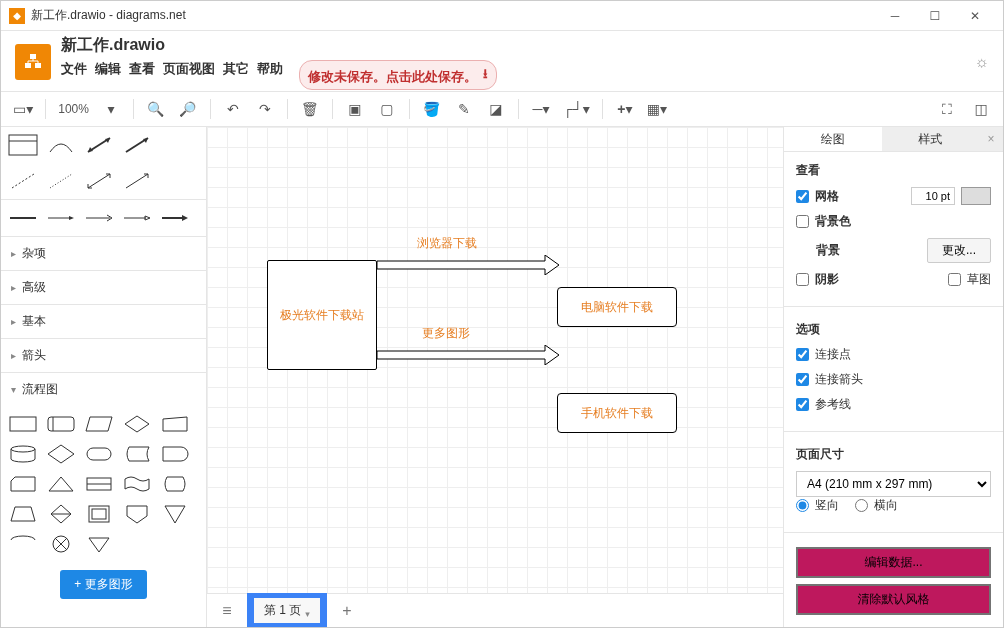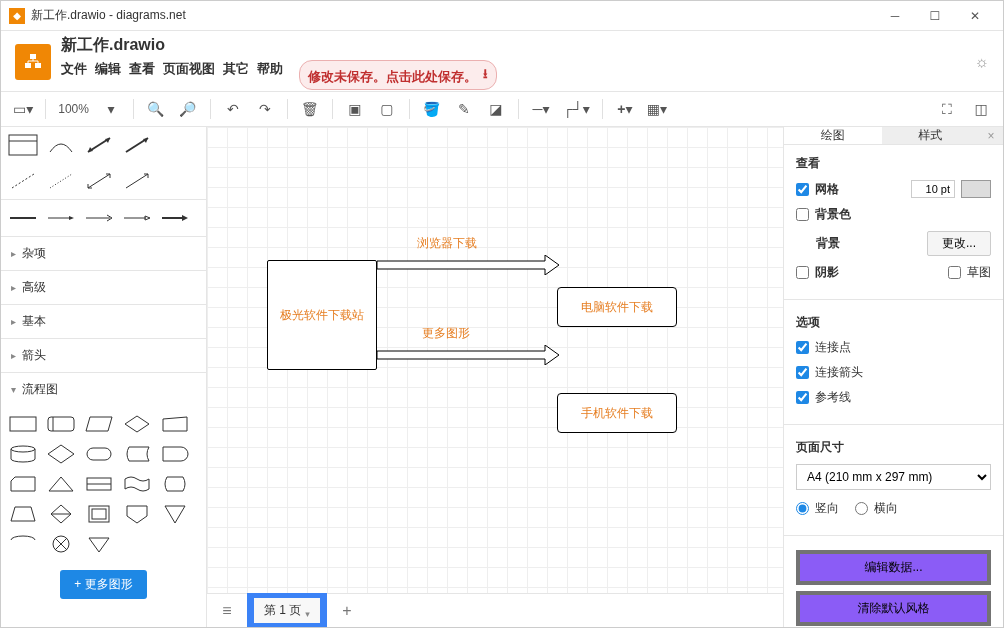--- a/index.html
+++ b/index.html
@@ -68,21 +68,21 @@
 .rtab.close { flex: 0 0 24px; background: #eee; color: #999; }
 .rsection { padding: 10px 12px 6px; }
 .rsection h4 { font-size: 12px; font-weight: bold; margin-bottom: 8px; color: #333; }
 .rrow { display: flex; align-items: center; gap: 6px; margin-bottom: 8px; font-size: 12px; }
 .rrow input[type="checkbox"], .rrow input[type="radio"] { accent-color: #1e88e5; }
 .rrow .lbl { flex: 1; font-weight: bold; }
 .num-input { width: 44px; border: 1px solid #ccc; padding: 2px 4px; font-size: 11px; text-align: right; }
 .color-box { width: 30px; height: 18px; border: 1px solid #999; background: #ddd; }
 .btn-sm { border: 1px solid #ccc; background: #f5f5f5; padding: 3px 14px; font-size: 12px; border-radius: 2px; }
 .select-full { width: 100%; border: 1px solid #ccc; padding: 4px 6px; font-size: 12px; background: #fff; }
-.btn-full { width: 100%; border: 4px solid #737373; background: #8b5cf6; padding: 5px 12px; font-size: 12px; margin-bottom: 6px; }
+.btn-full { width: 100%; border: 2px solid #737373; background: #be185d; padding: 5px 12px; font-size: 12px; margin-bottom: 6px; }
 hr.rsep { border: none; border-top: 1px solid #e5e5e5; margin: 4px 0; }
 </style>
 </head>
 <body>
 
 <div class="titlebar">
   <div class="app-icon">◆</div>
   <div class="title">新工作.drawio - diagrams.net</div>
   <div class="spacer"></div>
   <div class="winbtn">─</div>
@@ -460,21 +460,21 @@
           <input type="checkbox" checked="" style="">
           <span>参考线</span>
         </div>
     </div>
     <hr class="rsep">
     <div class="rsection">
       <h4>页面尺寸</h4>
       <select class="select-full">
         <option>A4 (210 mm x 297 mm)</option>
       </select>
-      <div class="rrow" style="margin-top:10px">
+      <div class="rrow" style="">
         <input type="radio" name="orient" checked="" style="">
         <span>竖向</span>
         <input type="radio" name="orient" style="margin-left: 10px;">
         <span>横向</span>
       </div>
     </div>
     <hr class="rsep">
     <div class="rsection">
       <button class="btn-full">编辑数据...</button>
       <button class="btn-full">清除默认风格</button>

